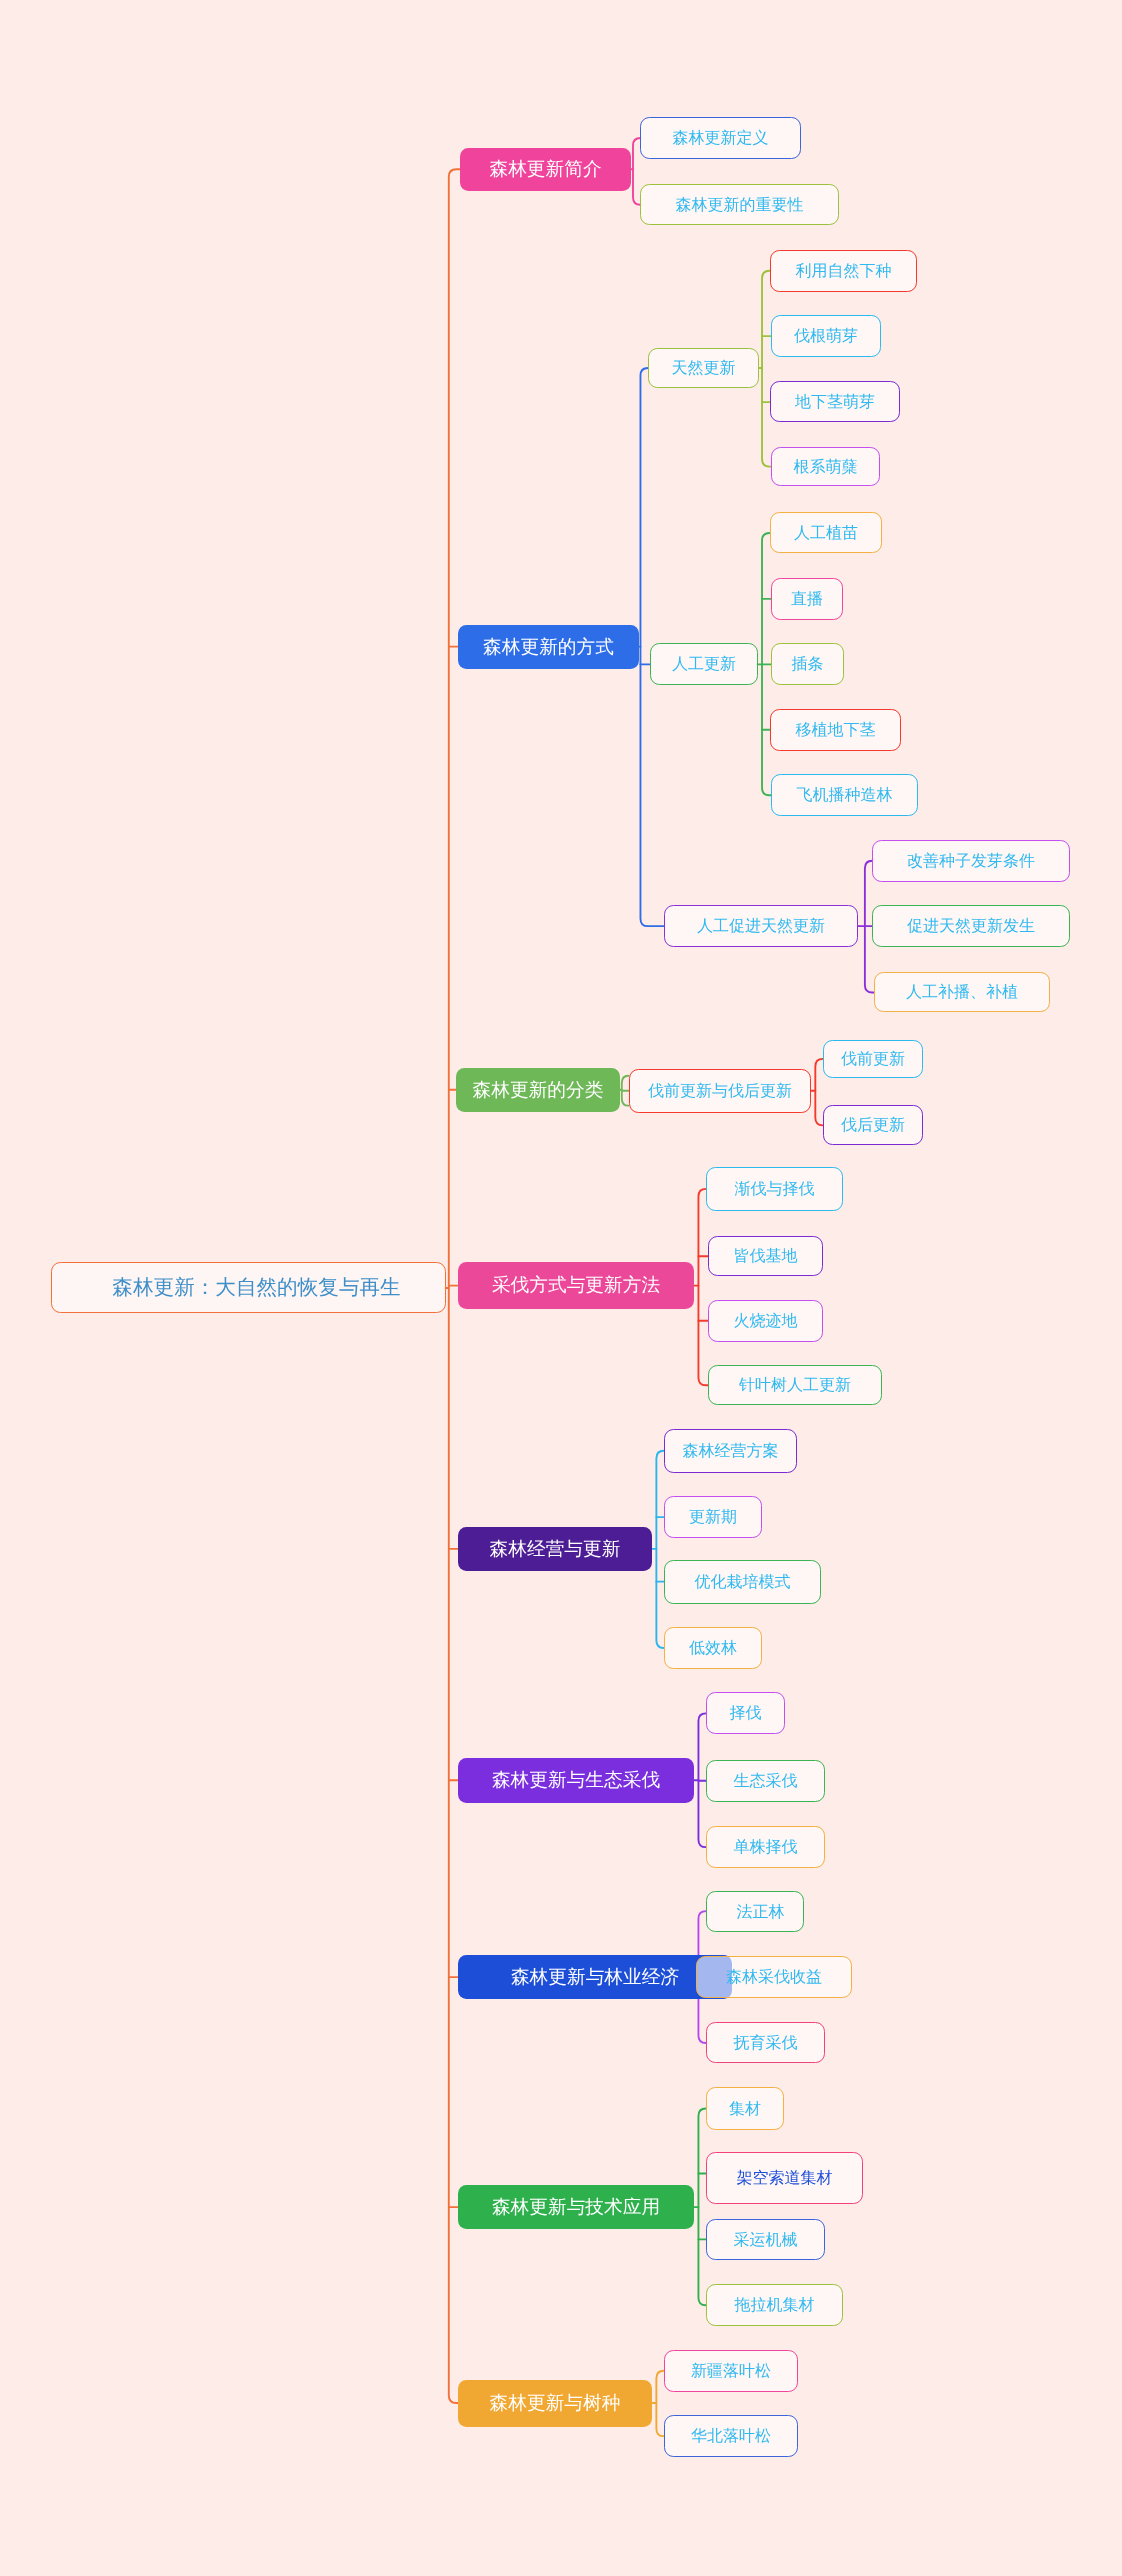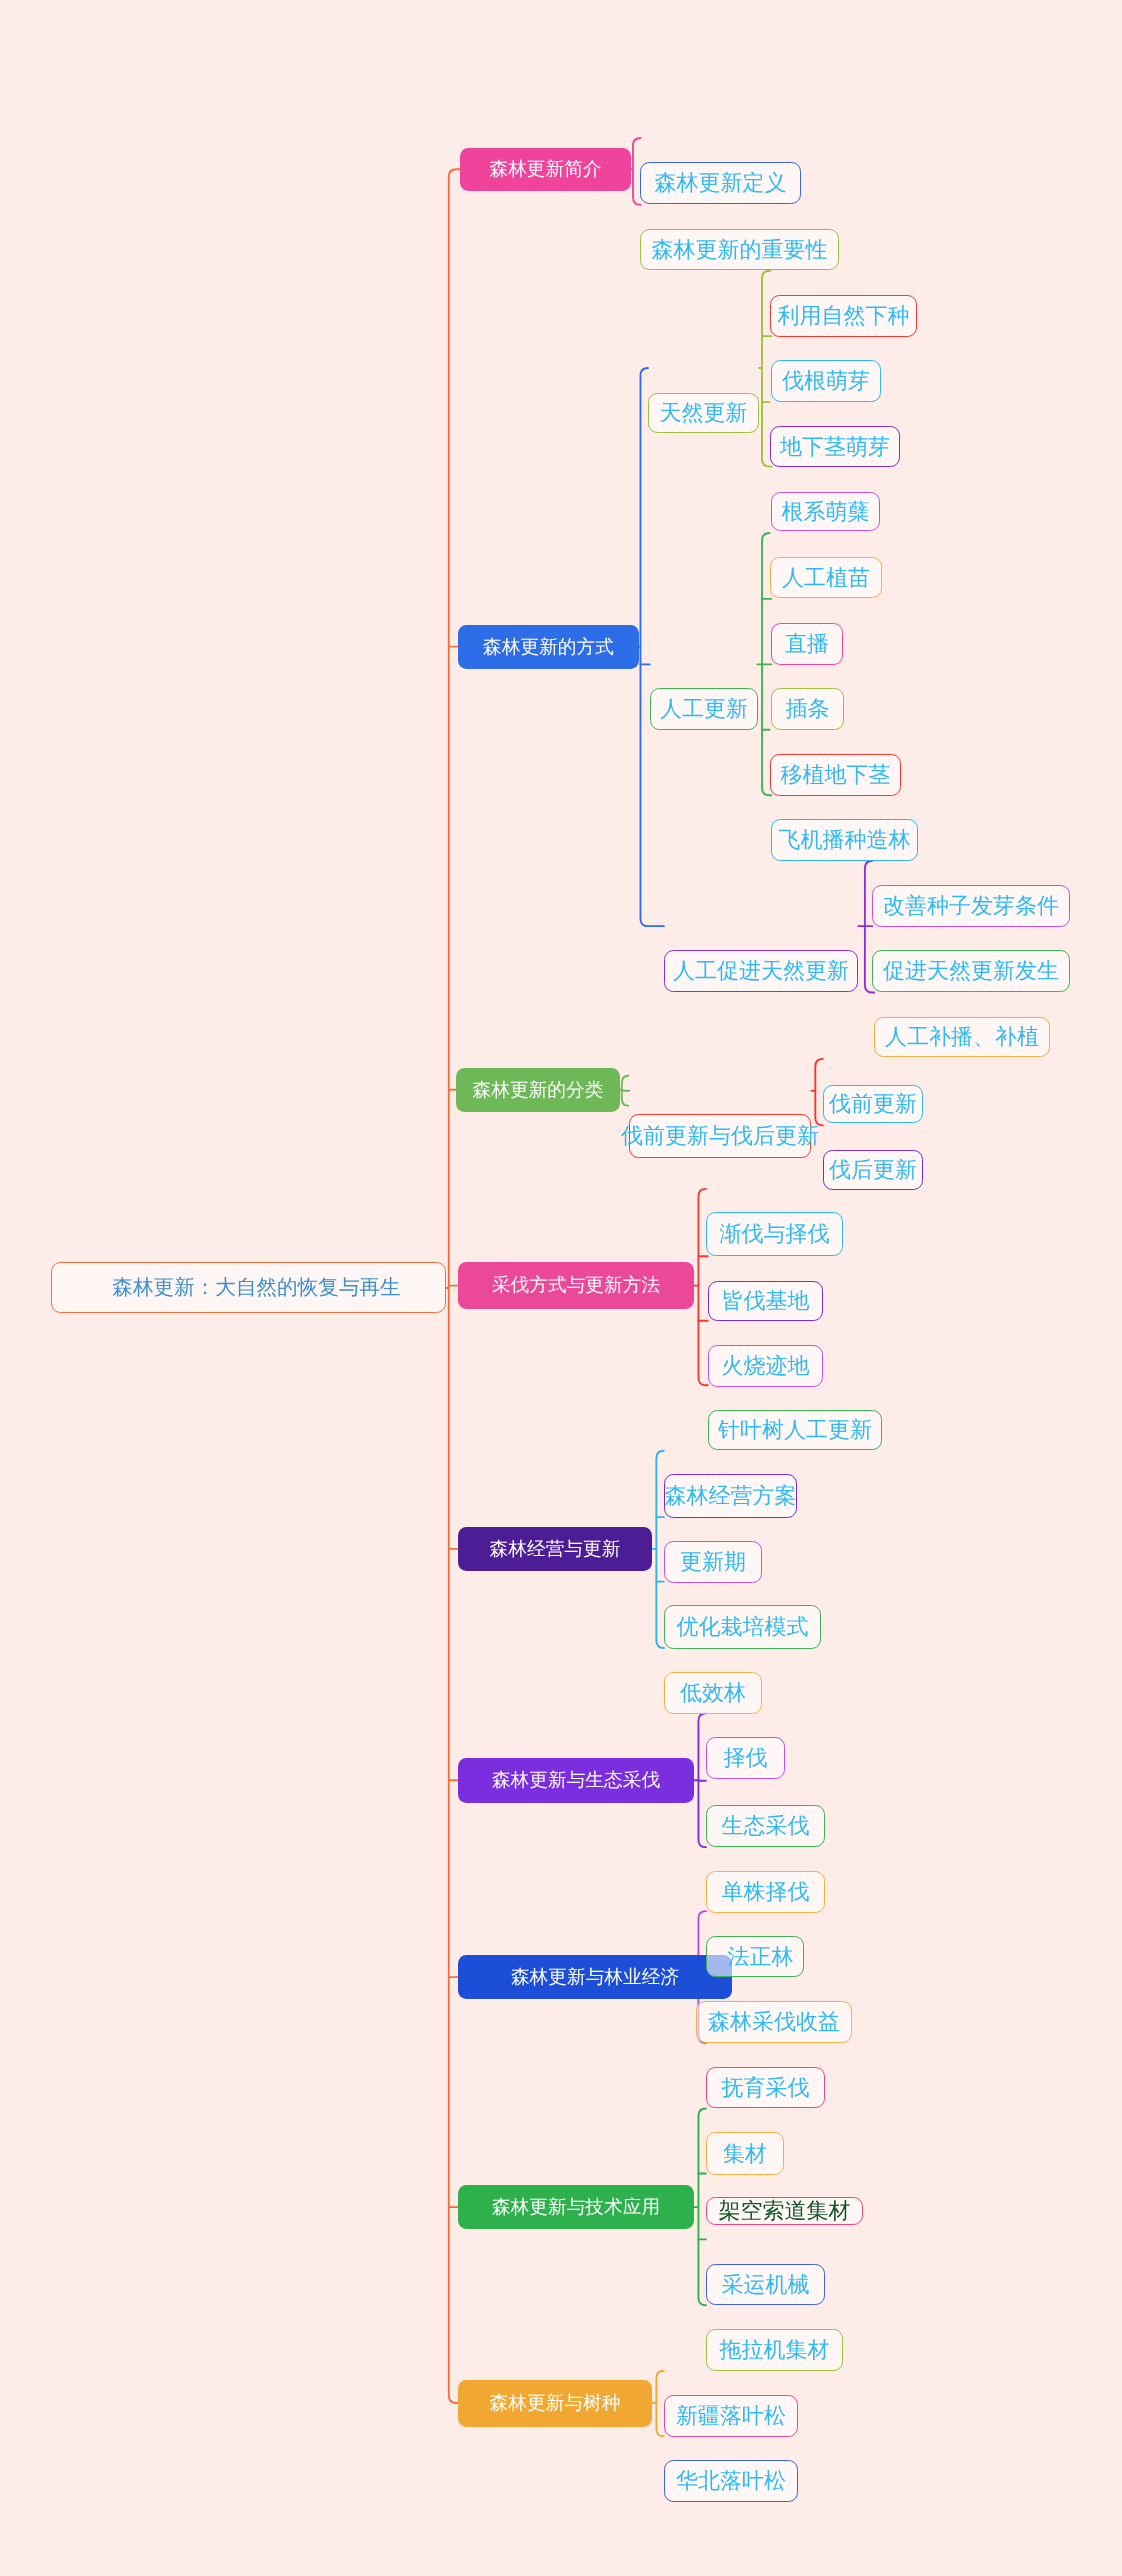--- a/index.html
+++ b/index.html
@@ -6,21 +6,21 @@
   body{background:#fdece7;font-family:"DejaVu Sans",sans-serif;}
   #canvas{position:relative;width:1122px;height:2576px;overflow:hidden;}
   #wires{position:absolute;left:0;top:0;width:1122px;height:2576px;}
   .node{
     position:absolute;display:flex;align-items:center;justify-content:center;
     box-sizing:border-box;border-radius:9.4px;white-space:nowrap;cursor:default;
     line-height:1;
   }
   .node.root{font-size:20.6px;background:rgba(255,255,255,0.55);border-radius:9.4px;padding-left:16px;}
   .node.branch{font-size:18.7px;border-radius:8.4px;}
-  .node.leaf{font-size:22px;background:rgba(255,255,255,0.60);margin-top:45px;}
+  .node.leaf{font-size:16px;background:rgba(255,255,255,0.60);}
 </style>
 </head>
 <body style="background: rgb(253, 236, 231);">
 
 <div id="canvas" style="width: 1122px; height: 2576px; background: rgb(253, 236, 231);">
   <svg id="wires" viewBox="0 0 1200 2755" xmlns="http://www.w3.org/2000/svg">
       <path d="M 477 1377.5 H 480" stroke="#f2703a" stroke-width="2" fill="none" stroke-linecap="round"></path>
       <path d="M 492 181 H 488 Q 480 181 480 189 V 2562 Q 480 2570 488 2570 H 490" stroke="#f2703a" stroke-width="2" fill="none" stroke-linecap="round"></path>
       <path d="M 480 691.5 H 490" stroke="#f2703a" stroke-width="2" fill="none" stroke-linecap="round"></path>
       <path d="M 480 1165.5 H 488" stroke="#f2703a" stroke-width="2" fill="none" stroke-linecap="round"></path>
@@ -110,20 +110,20 @@
     <div class="node branch" style="left: 458px; top: 1758px; width: 236px; height: 45px; background: rgb(122, 46, 222); color: rgb(255, 255, 255);">森林更新与生态采伐</div>
     <div class="node leaf" style="left: 706px; top: 1692px; width: 79px; height: 42px; border: 1.9px solid rgb(196, 79, 238); color: rgb(48, 185, 240);">择伐</div>
     <div class="node leaf" style="left: 706px; top: 1760px; width: 119px; height: 42px; border: 1.9px solid rgb(60, 180, 84); color: rgb(48, 185, 240);">生态采伐</div>
     <div class="node leaf" style="left: 706px; top: 1826px; width: 119px; height: 42px; border: 1.9px solid rgb(244, 176, 66); color: rgb(48, 185, 240);">单株择伐</div>
     <div class="node branch" style="left: 458px; top: 1955px; width: 274px; height: 44px; background: #1d4ed8; color: rgb(255, 255, 255);">森林更新与林业经济</div>
     <div class="node leaf" style="left: 706px; top: 1891px; width: 98px; height: 41px; border: 1.9px solid rgb(60, 180, 84); color: rgb(48, 185, 240); padding-left: 11px;">法正林</div>
     <div class="node leaf" style="left: 696px; top: 1956px; width: 156px; height: 42px; border: 1.9px solid rgb(244, 176, 66); color: rgb(48, 185, 240);">森林采伐收益</div>
     <div class="node leaf" style="left: 706px; top: 2022px; width: 119px; height: 41px; border: 1.9px solid rgb(240, 67, 124); color: rgb(48, 185, 240);">抚育采伐</div>
     <div class="node branch" style="left: 458px; top: 2185px; width: 236px; height: 44px; background: rgb(46, 177, 77); color: rgb(255, 255, 255);">森林更新与技术应用</div>
     <div class="node leaf" style="left: 706px; top: 2087px; width: 78px; height: 43px; border: 1.9px solid rgb(244, 176, 66); color: rgb(48, 185, 240);">集材</div>
-    <div class="node leaf" style="left: 706px; top: 2152px; width: 157px; height: 28px; border: 1.9px solid rgb(240, 67, 124); color: #14532d;">架空索道集材</div>
+    <div class="node leaf" style="left: 706px; top: 2152px; width: 157px; height: 52px; border: 1.9px solid rgb(240, 67, 124); color: #1d4ed8;">架空索道集材</div>
     <div class="node leaf" style="left: 706px; top: 2219px; width: 119px; height: 41px; border: 1.9px solid rgb(60, 100, 220); color: rgb(48, 185, 240);">采运机械</div>
     <div class="node leaf" style="left: 706px; top: 2284px; width: 137px; height: 42px; border: 1.9px solid rgb(156, 194, 61); color: rgb(48, 185, 240);">拖拉机集材</div>
     <div class="node branch" style="left: 458px; top: 2380px; width: 194px; height: 47px; background: rgb(240, 168, 50); color: rgb(255, 255, 255);">森林更新与树种</div>
     <div class="node leaf" style="left: 664px; top: 2350px; width: 134px; height: 42px; border: 1.9px solid rgb(240, 69, 156); color: rgb(48, 185, 240);">新疆落叶松</div>
     <div class="node leaf" style="left: 664px; top: 2415px; width: 134px; height: 42px; border: 1.9px solid rgb(60, 100, 220); color: rgb(48, 185, 240);">华北落叶松</div>
   </div>
 
 
 </body></html>

